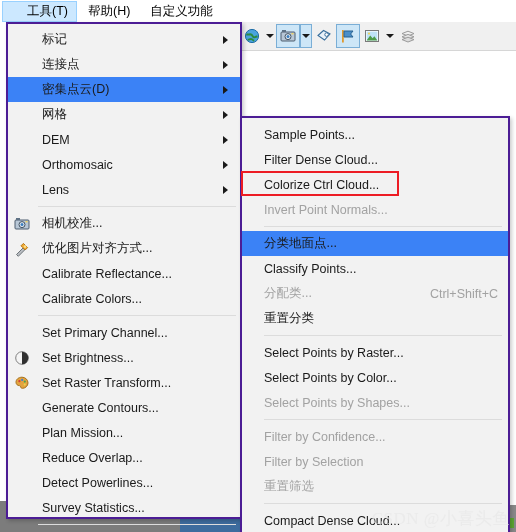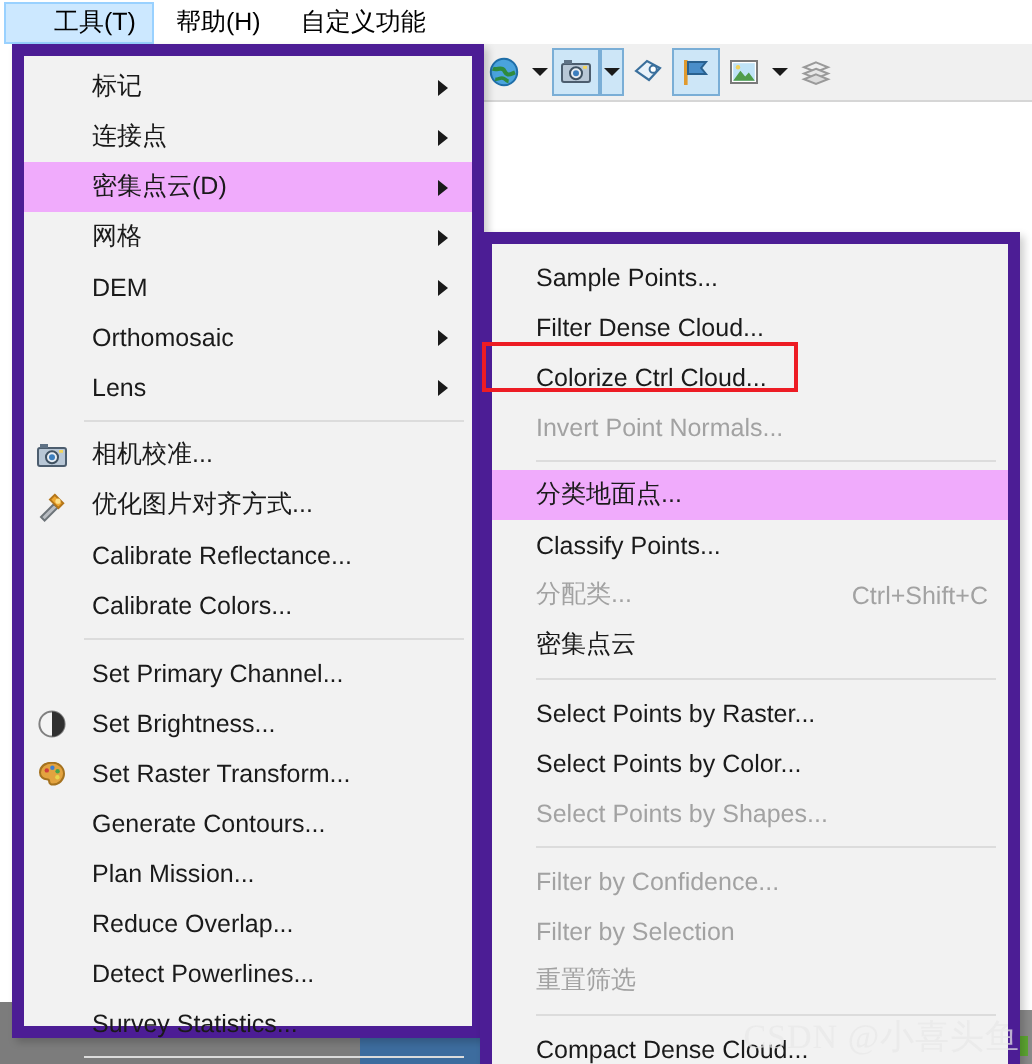--- a/index.html
+++ b/index.html
@@ -98,21 +98,21 @@
   .tb-seg-c { position:absolute; left:337px;bottom:0; width:70px;  height:31px; background:#7c7c7c;}
   .tb-seg-d { position:absolute; left:407px;bottom:0; width:109px; height:31px; background:#8a8a8a;}
   .tb-green { position:absolute; right:2px; bottom:4px; width:12px; height:10px; background:#5ea832;}
   .tb-tick  { position:absolute; left:245px; bottom:2px; width:8px; height:2px; background:#2a2a2a;}
   .tb-redline{position:absolute; left:470px; bottom:0; width:2px; height:31px; background:#a5463d; opacity:.75;}
 
   
   .menu-panel {
     position: absolute;
     background: #f2f2f2;
-    border: 6px solid #4c1d95;
+    border: 2px solid #4c1d95;
     box-shadow: 2px 2px 4px rgba(0,0,0,0.20);
     z-index: 10;
     box-sizing: border-box;
   }
   .menu-gutter {
     position: absolute;
     left: 0; top: 0; bottom: 0;
     width: 28px;
     background: #f2f2f2;
   }
@@ -131,21 +131,21 @@
     width: 28px;
     min-width: 28px;
     height: 25px;
     display: flex;
     align-items: center;
     justify-content: center;
   }
   .mi .lbl { flex: 1 1 auto; padding-left: 6px; }
   .mi .acc { color: #1a1a1a; font-size: 12.5px; padding-left: 14px; padding-right: 4px;}
   .mi.disabled .lbl, .mi.disabled .acc { color: #a2a2a2; }
-  .mi.hl { background: #f0abfc; }
+  .mi.hl { background: #3b82f6; }
   .mi .sub {
     width: 0; height: 0;
     border-top: 4px solid transparent;
     border-bottom: 4px solid transparent;
     border-left: 5px solid #1a1a1a;
     margin-left: 8px;
     margin-right: 6px;
   }
   .sep {
     height: 1px;
@@ -428,21 +428,21 @@
         <span class="lbl">分类地面点...</span>
       </div>
       <div class="mi">
         <span class="lbl">Classify Points...</span>
       </div>
       <div class="mi disabled">
         <span class="lbl">分配类...</span>
         <span class="acc">Ctrl+Shift+C</span>
       </div>
       <div class="mi">
-        <span class="lbl">密集点云</span>
+        <span class="lbl">重置分类</span>
       </div>
       <div class="sep"></div>
       <div class="mi">
         <span class="lbl">Select Points by Raster...</span>
       </div>
       <div class="mi">
         <span class="lbl">Select Points by Color...</span>
       </div>
       <div class="mi disabled">
         <span class="lbl">Select Points by Shapes...</span>

